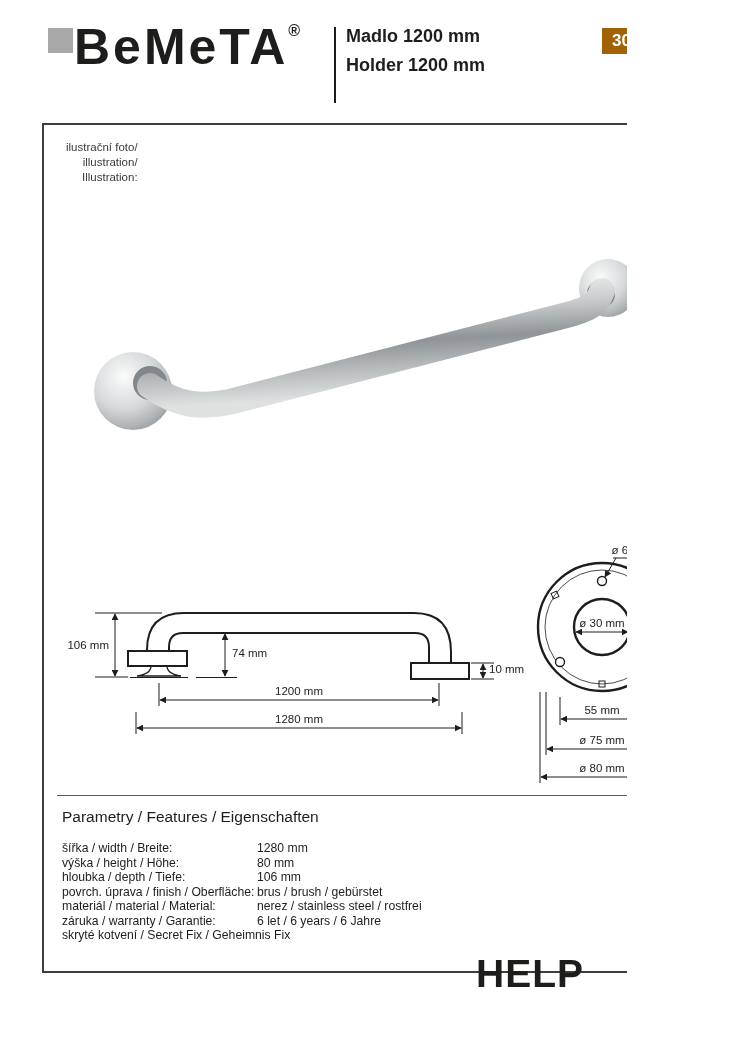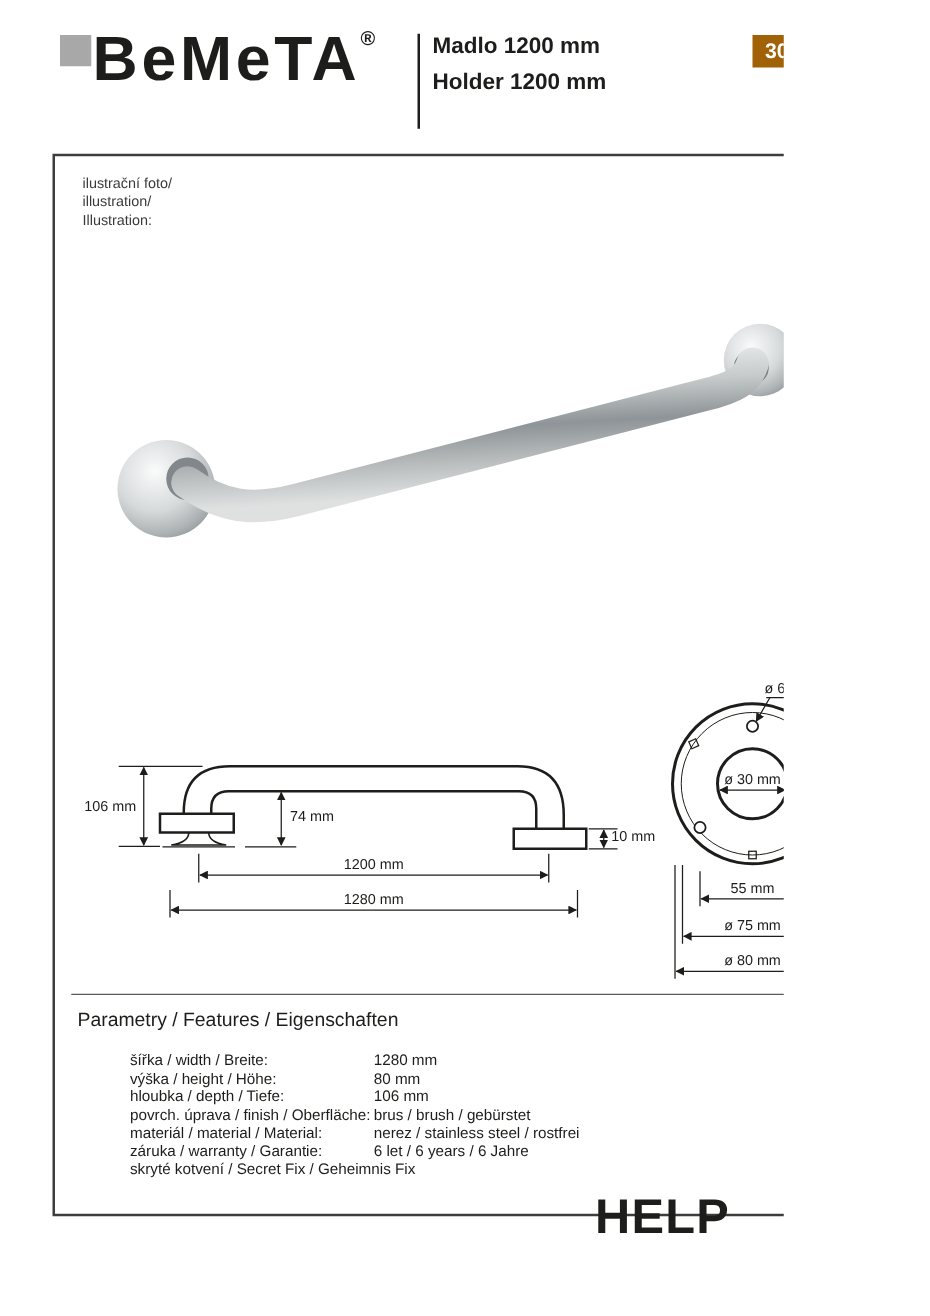--- a/index.html
+++ b/index.html
@@ -12,28 +12,28 @@
   .brand-wrap{left:74px;top:18px;white-space:nowrap;}
   .brand-text{font-size:50px;font-weight:bold;letter-spacing:3px;}
   .brand-reg{font-size:16px;font-weight:bold;vertical-align:28px;}
   .header-divider{left:334px;top:27px;width:2px;height:76px;background:#1d1d1b;}
   .titles{left:346px;top:22px;font-size:18px;font-weight:bold;line-height:29px;}
   .code-badge{left:602px;top:28px;width:142px;height:26px;background:#a16207;color:#fff;
               font-size:17px;font-weight:bold;line-height:26px;padding-left:10px;box-sizing:border-box;}
 
   
   .main-box{left:42px;top:123px;width:659px;height:850px;border:2px solid #3d3d3d;box-sizing:border-box;}
-  .illu-note{left:66px;top:140px;font-size:11.5px;line-height:15px;color:#3a3a3a;}
+  .illu-note{left:66px;top:140px;font-size:11.5px;line-height:15px;color:#3a3a3a;text-align:right;}
 
   .inner-sep{left:57px;top:795px;width:629px;height:1px;background:#5a5a5a;}
 
   
   .param-heading{left:62px;top:808px;font-size:15.5px;font-weight:normal;}
   .param-table{left:62px;top:841px;font-size:12.2px;line-height:14.5px;}
-  .param-row{display:flex;margin-left:42px;}
+  .param-row{display:flex;}
   .p-label{width:195px;}
 
   .help-label{right:43px;top:952px;font-size:39px;font-weight:bold;letter-spacing:1px;}
 
   svg text{font-family:"Liberation Sans",sans-serif;font-size:11.5px;fill:#1d1d1b;}
   .dim{stroke:#1d1d1b;stroke-width:1;fill:none;}
   .thick{stroke:#1d1d1b;stroke-width:2;fill:none;}
 </style>
 </head>
 <body>

